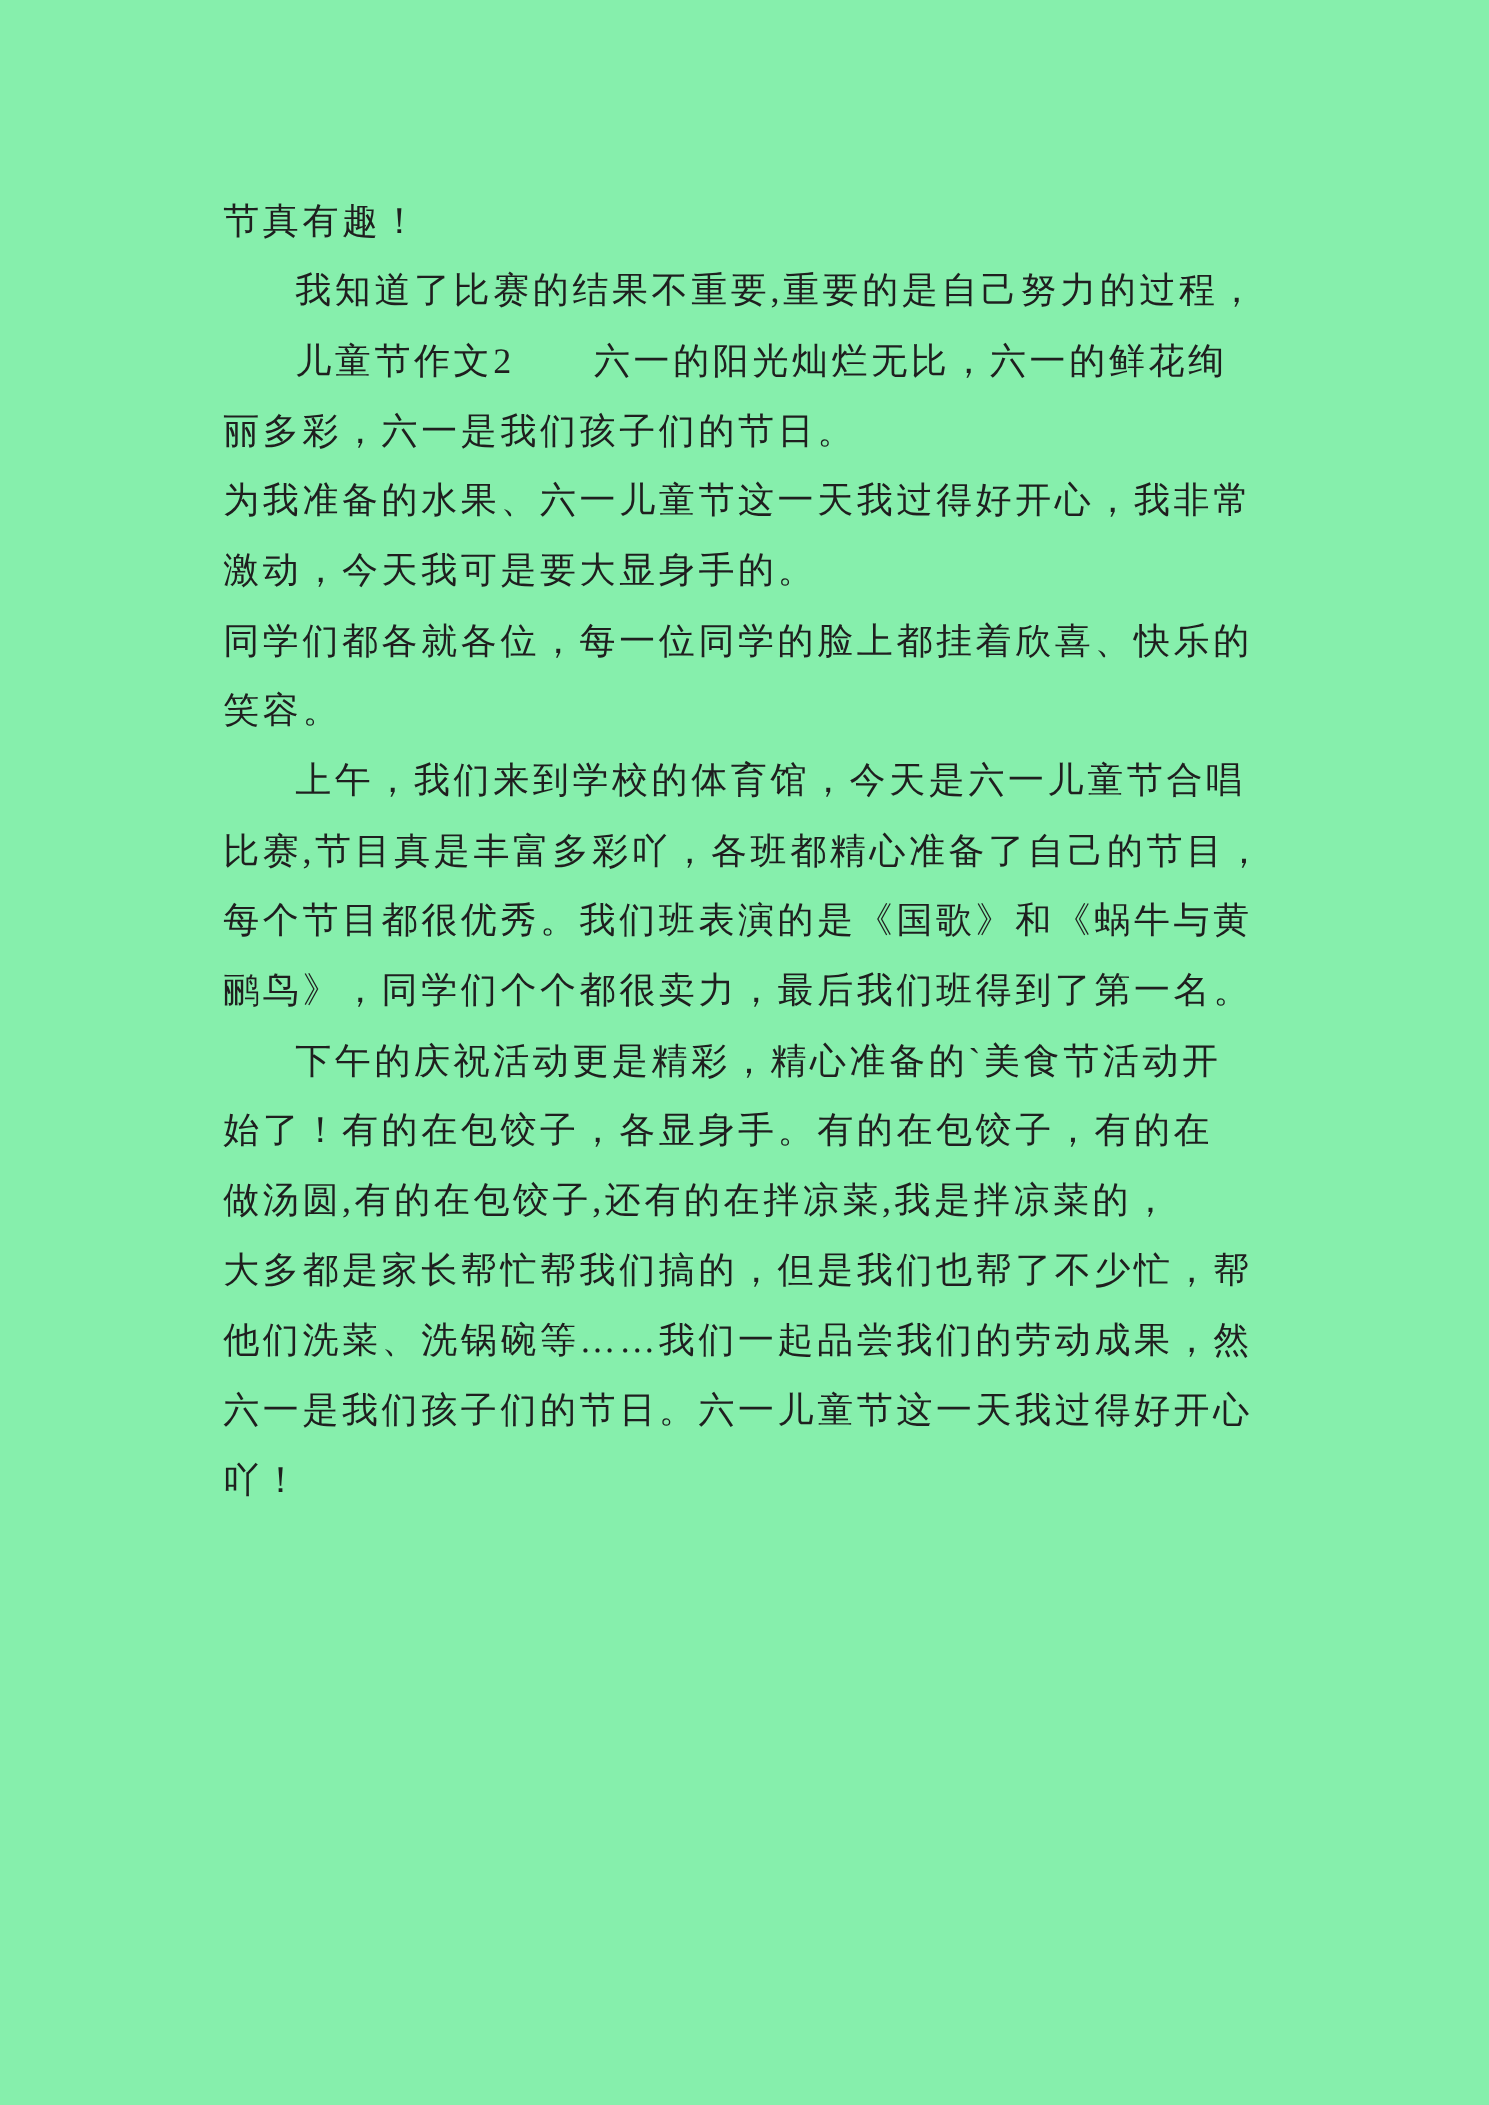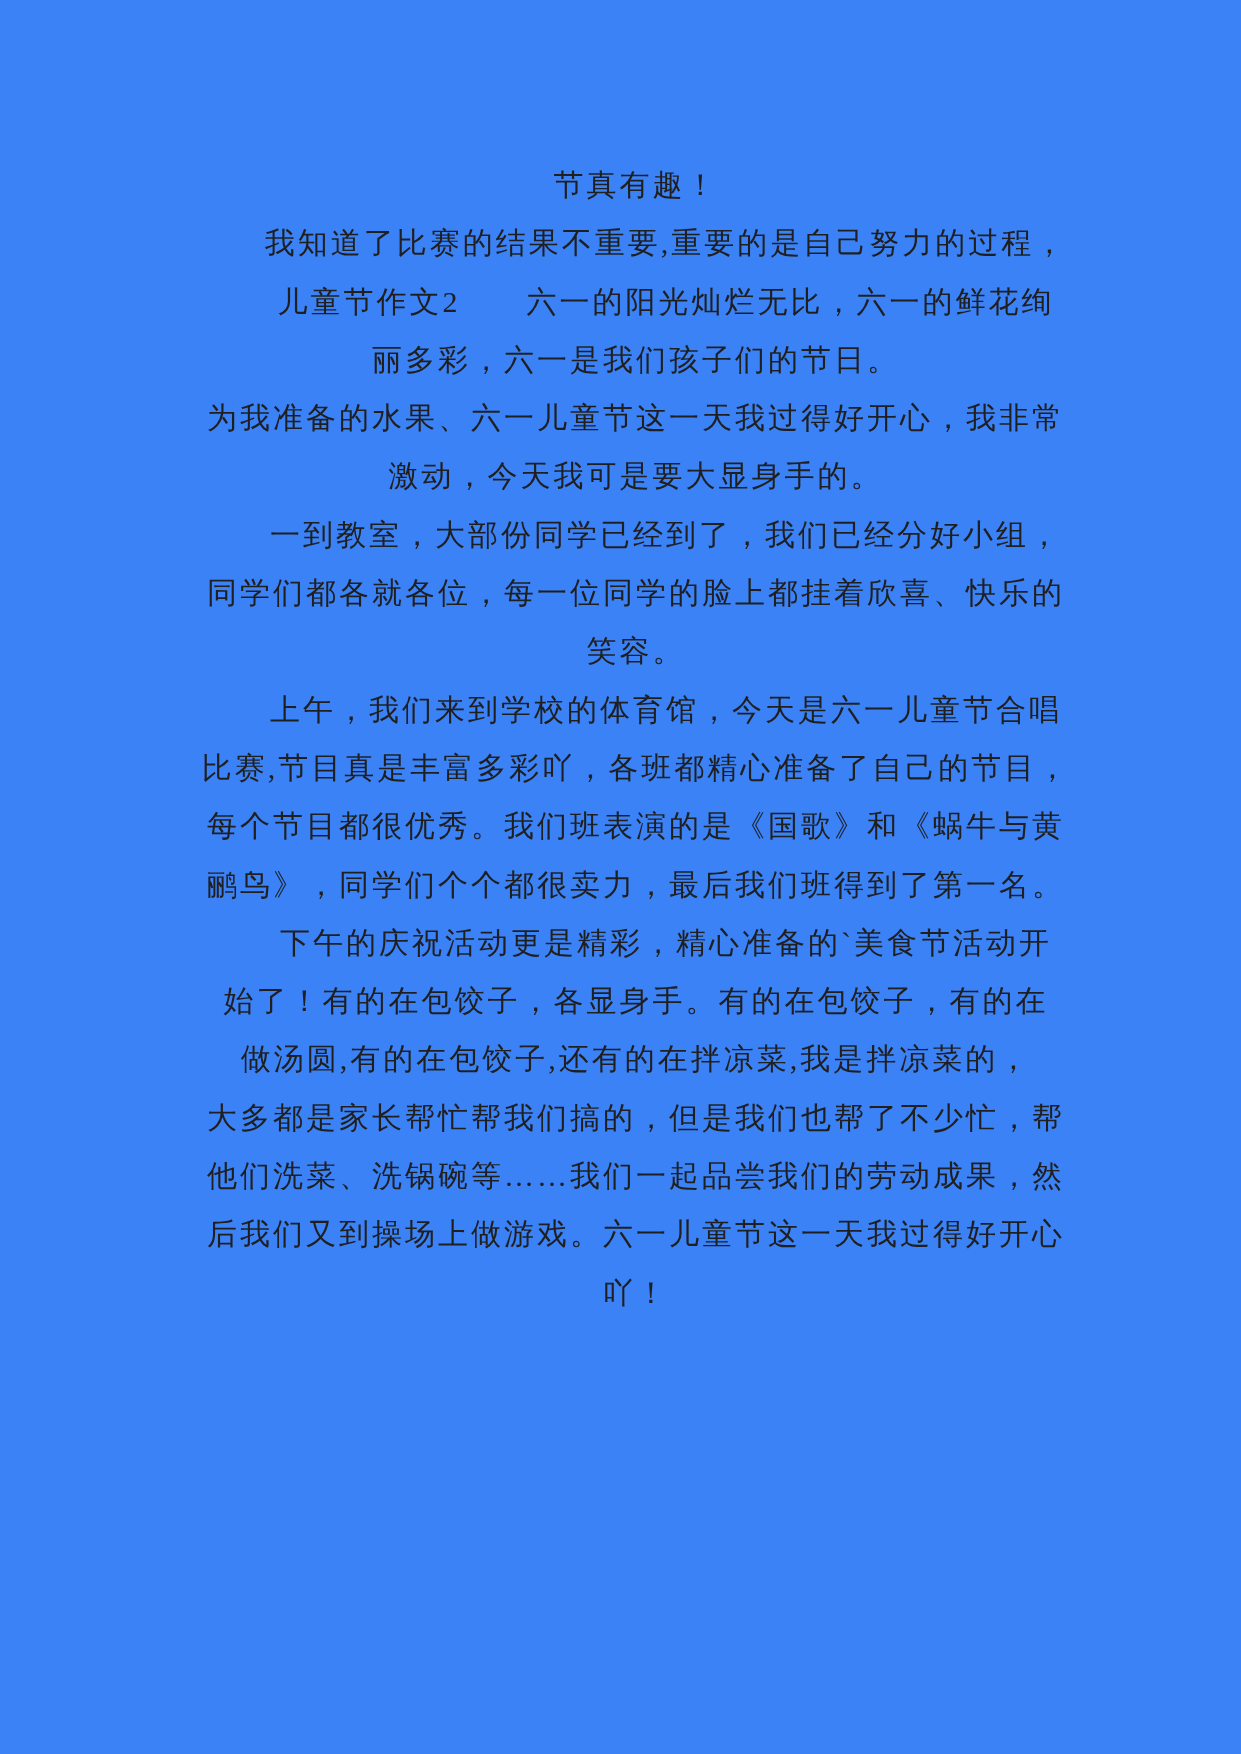--- a/index.html
+++ b/index.html
@@ -4,24 +4,23 @@
 <style>
   html, body {
     margin: 0;
     padding: 0;
     background: #ffffff;
   }
   .page {
     position: relative;
     width: 1241px;
     height: 1754px;
-    background: #3b82f6;
+    background: #86efac;
     overflow: hidden;
     font-family: "Liberation Serif", serif;
-    text-align: center;
   }
   .text-block {
     position: absolute;
     left: 186px;
     top: 156px;
     width: 900px;
     color: #1f1f1f;
   }
   .line {
     height: 58.3px;
@@ -40,28 +39,27 @@
 <body>
 
 <div class="page">
   <div class="text-block" id="text-block">
       <div class="line">节真有趣！</div>
       <div class="line indent">我知道了比赛的结果不重要,重要的是自己努力的过程，</div>
       <div class="line indent">儿童节作文2　　六一的阳光灿烂无比，六一的鲜花绚</div>
       <div class="line">丽多彩，六一是我们孩子们的节日。</div>
       <div class="line">为我准备的水果、六一儿童节这一天我过得好开心，我非常</div>
       <div class="line">激动，今天我可是要大显身手的。</div>
-      <div class="line indent">一到教室，大部份同学已经到了，我们已经分好小组，</div>
       <div class="line">同学们都各就各位，每一位同学的脸上都挂着欣喜、快乐的</div>
       <div class="line">笑容。</div>
       <div class="line indent">上午，我们来到学校的体育馆，今天是六一儿童节合唱</div>
       <div class="line">比赛,节目真是丰富多彩吖，各班都精心准备了自己的节目，</div>
       <div class="line">每个节目都很优秀。我们班表演的是《国歌》和《蜗牛与黄</div>
       <div class="line">鹂鸟》，同学们个个都很卖力，最后我们班得到了第一名。</div>
       <div class="line indent">下午的庆祝活动更是精彩，精心准备的`美食节活动开</div>
       <div class="line">始了！有的在包饺子，各显身手。有的在包饺子，有的在</div>
       <div class="line">做汤圆,有的在包饺子,还有的在拌凉菜,我是拌凉菜的，</div>
       <div class="line">大多都是家长帮忙帮我们搞的，但是我们也帮了不少忙，帮</div>
       <div class="line">他们洗菜、洗锅碗等……我们一起品尝我们的劳动成果，然</div>
-      <div class="line">后我们又到操场上做游戏。六一儿童节这一天我过得好开心</div>
+      <div class="line">六一是我们孩子们的节日。六一儿童节这一天我过得好开心</div>
       <div class="line">吖！</div>
     </div>
 </div>
 
 </body></html>

